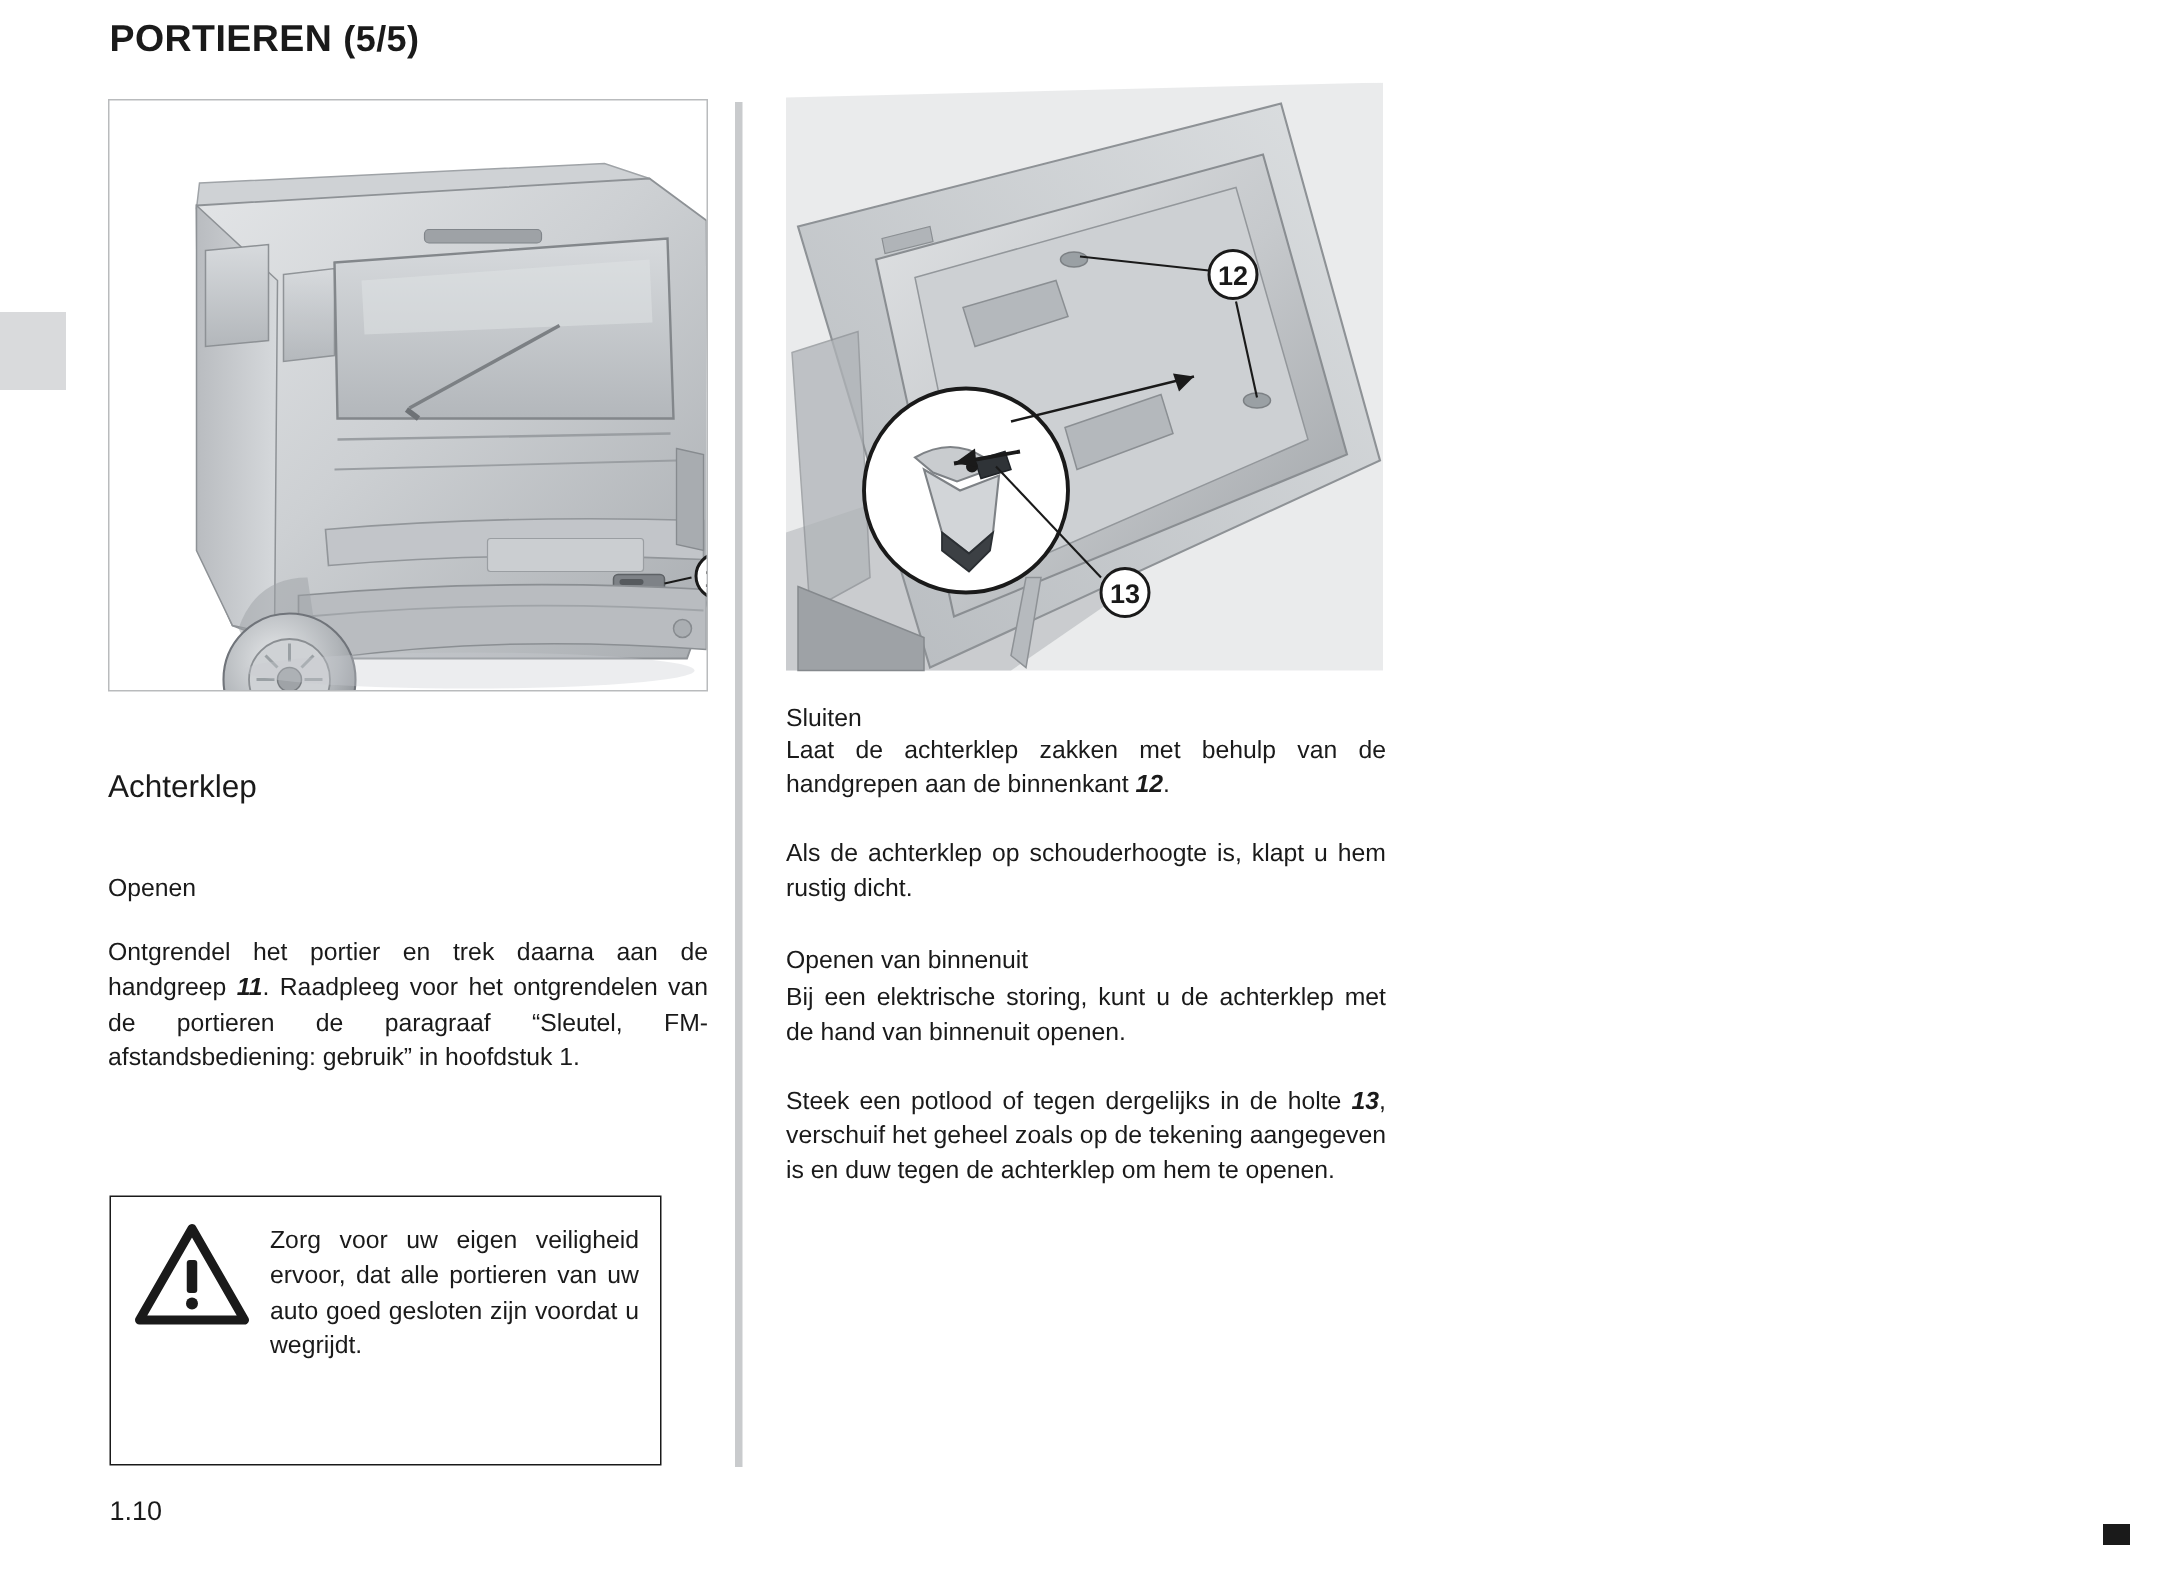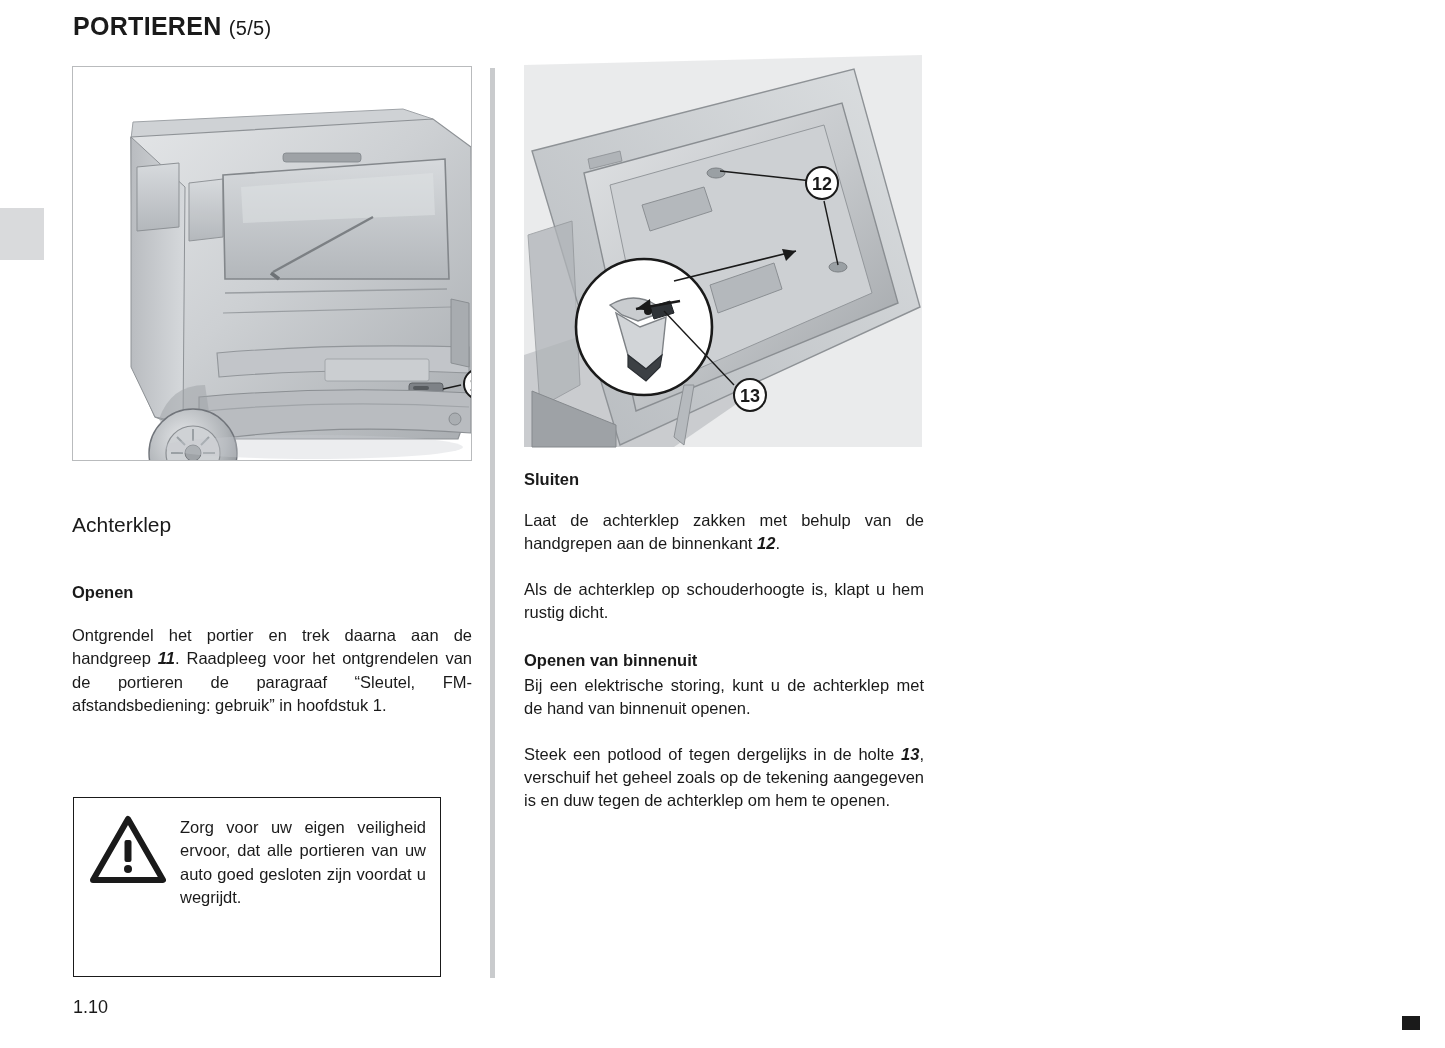--- a/index.html
+++ b/index.html
@@ -37,22 +37,22 @@
   }
 
   .title {
     position: absolute;
     left: 73px; top: 12px;
     font-size: 25px;
     font-weight: bold;
     letter-spacing: 0.3px;
   }
   .title .sub {
-    font-size: 20px;
-    font-weight: normal;
+    font-size: 24px;
+    font-weight: bold;
   }
 
   
   .col-divider {
     position: absolute;
     left: 490px; top: 68px;
     width: 5px; height: 910px;
     background: #c9cbcd;
   }
 
@@ -81,21 +81,21 @@
   .fig-code.right { left: 904px; top: 72px; }
 
   
   h2.sect {
     font-size: 21px;
     font-weight: normal;
     margin: 0 0 0 0;
   }
   h3.sub {
     font-size: 16.5px;
-    font-weight: bold;
+    font-weight: normal;
     margin: 0;
   }
   p.body {
     font-size: 16.5px;
     line-height: 1.42;
     margin: 0;
     text-align: justify;
     text-justify: inter-word;
   }
   p.body b { font-weight: bold; font-style: italic; }
@@ -299,21 +299,21 @@
         <text x="298" y="135" font-family="Liberation Sans, sans-serif" font-size="18" font-weight="bold" text-anchor="middle" fill="#1a1a1a">12</text>
 
         <line x1="140" y1="256" x2="210" y2="330" stroke="#1a1a1a" stroke-width="1.4"></line>
         <circle cx="226" cy="340" r="16" fill="#ffffff" stroke="#1a1a1a" stroke-width="2"></circle>
         <text x="226" y="347" font-family="Liberation Sans, sans-serif" font-size="18" font-weight="bold" text-anchor="middle" fill="#1a1a1a">13</text>
       </svg>
     </div>
 
     <h3 class="sub" style="margin-top:20px">Sluiten</h3>
 
-    <p class="body" style="margin-top:20px">
+    <p class="body" style="margin-top:0">
       <span>Laat de achterklep zakken met behulp van de handgrepen aan de binnenkant </span><b>12</b><span>.</span>
     </p>
 
     <p class="body" style="margin-top:22px">Als de achterklep op schouderhoogte is, klapt u hem rustig dicht.</p>
 
     <h3 class="sub" style="margin-top:26px">Openen van binnenuit</h3>
 
     <p class="body" style="margin-top:4px">Bij een elektrische storing, kunt u de achterklep met de hand van binnenuit openen.</p>
 
     <p class="body" style="margin-top:22px">

